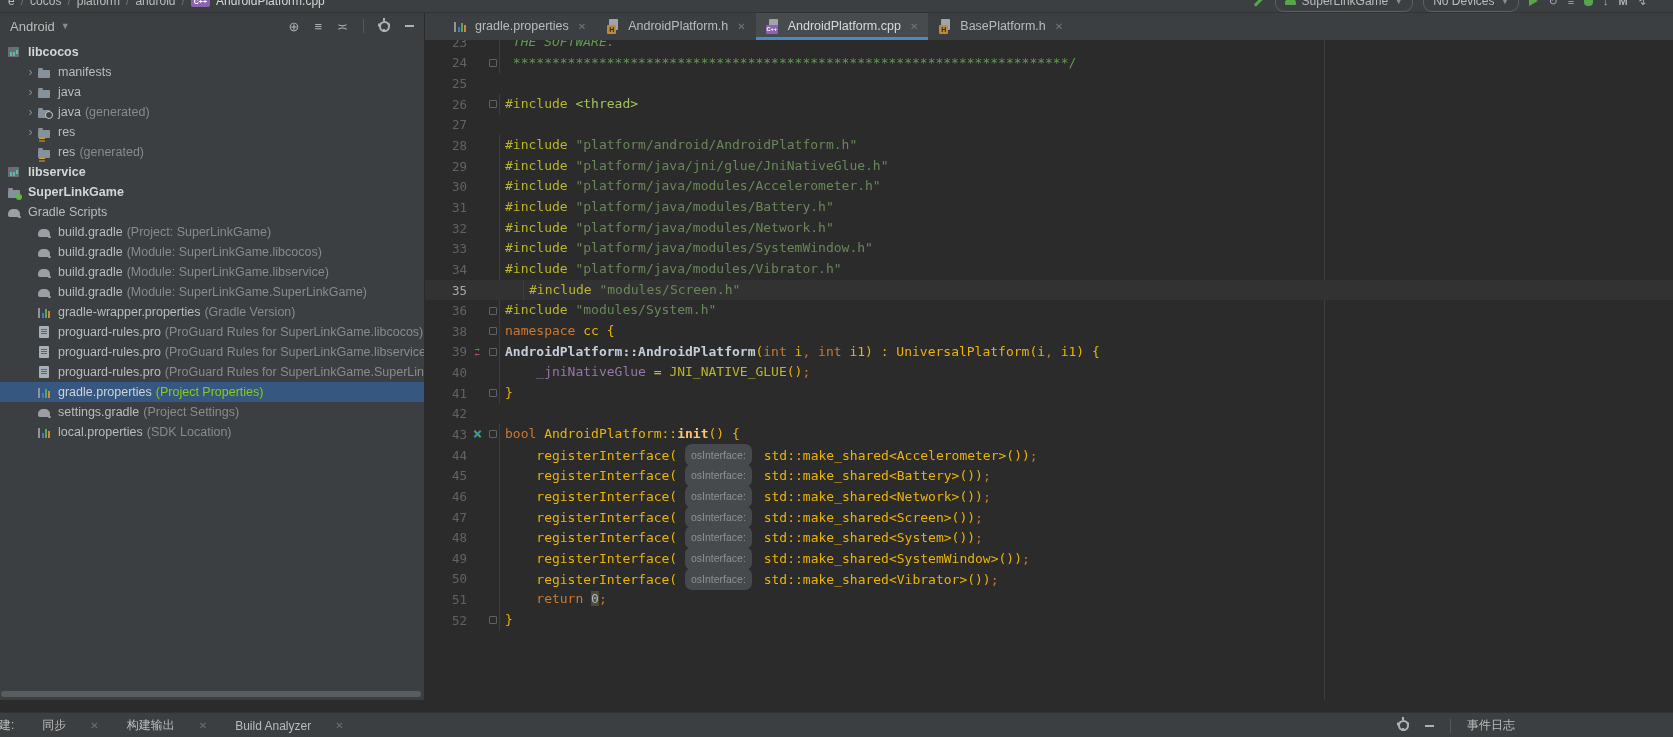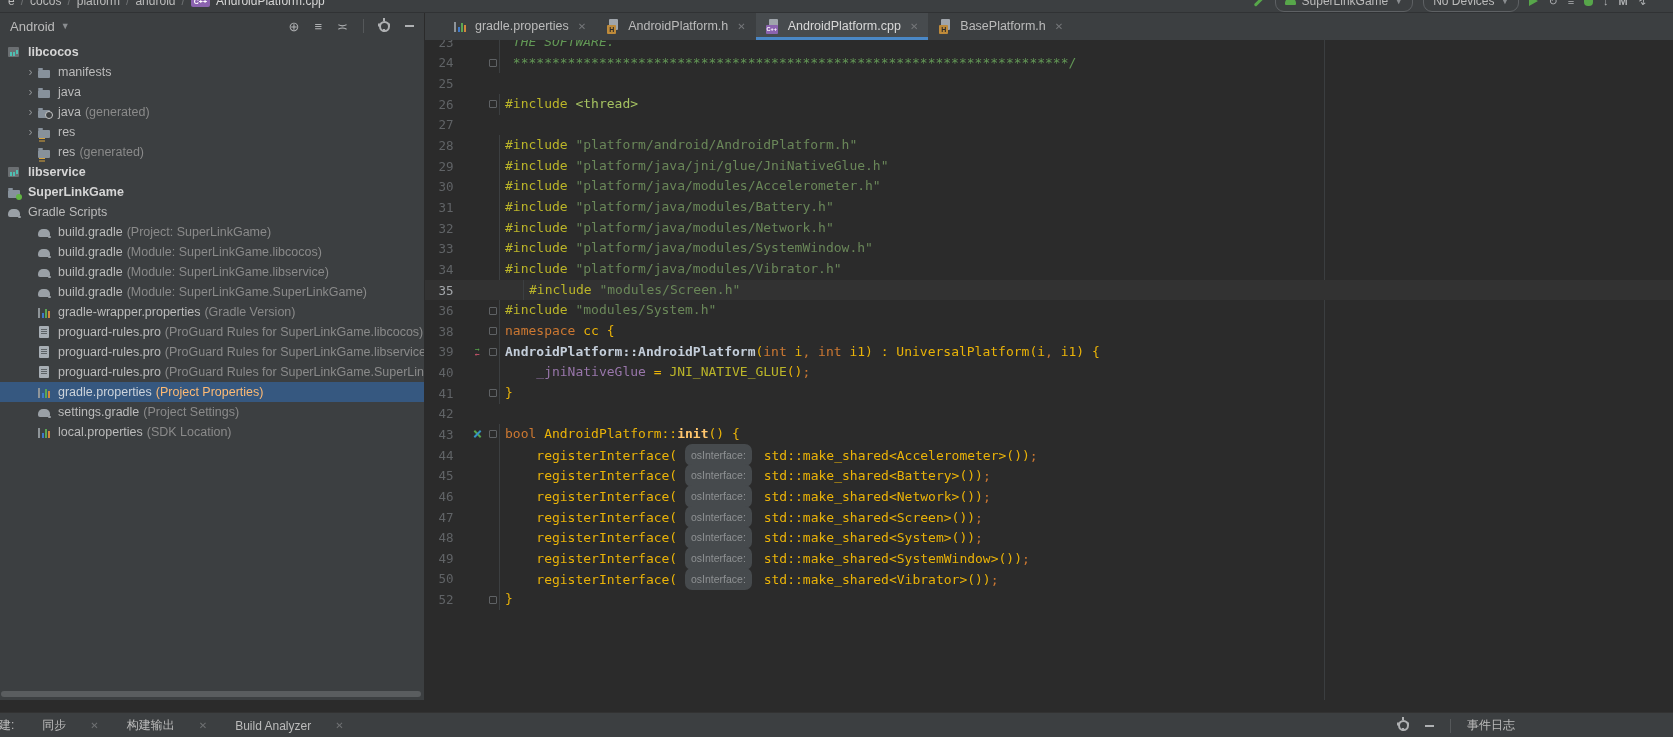--- a/index.html
+++ b/index.html
@@ -39,21 +39,21 @@
   .gear::before{content:"";position:absolute;left:1.5px;top:-5px;width:2px;height:3px;background:#AFB1B3;
         box-shadow:0 11px 0 #AFB1B3,-5px 5.5px 0 #AFB1B3,5px 5.5px 0 #AFB1B3;}
   .minus{width:9px;height:2px;background:#AFB1B3;}
 
   .tree{position:absolute;top:30px;left:0;right:0;}
   .row{height:20px;display:flex;align-items:center;white-space:nowrap;overflow:hidden;
        font-size:12.5px;color:#BBBBBB;padding-left:7px;}
   .row.sel{background:#365880;color:#CBD2DA;}
   .row .lbl-b{font-weight:bold;color:#D5D5D5;}
   .suffix{color:#8A8A8A;margin-left:4px;}
-  .row.sel .suffix{color:#fdba74;}
+  .row.sel .suffix{color:#84cc16;}
   .ind1{padding-left:24px;}
   .chevron{width:13px;flex:none;color:#8A8D90;font-size:12px;text-align:center;}
   .nochev{width:13px;flex:none;}
 
   .ic{width:16px;height:16px;flex:none;margin-right:5px;position:relative;display:inline-block;}
   .ic-module::before{content:"";position:absolute;left:1px;top:3px;width:11px;height:10px;background:#6B6F72;border-radius:1px;}
   .ic-module i{position:absolute;left:3px;bottom:4px;width:2px;height:4px;background:#4FBFB2;
        box-shadow:3px 0 0 #4FBFB2,6px -2px 0 #4FBFB2;}
   .ic-folder::before{content:"";position:absolute;left:1px;top:6px;width:12px;height:8px;background:#87919B;border-radius:1px;}
   .ic-folder::after{content:"";position:absolute;left:1px;top:4px;width:5px;height:2px;background:#87919B;border-radius:1px;}
@@ -87,21 +87,21 @@
   .tab.active{background:#474B4E;color:#D8D8D8;}
   .tab.active::after{content:"";position:absolute;left:0;right:0;bottom:0;height:3px;background:#4A88C7;}
   .tclose{color:#75777A;font-size:10px;margin-left:3px;}
 
   .codearea{flex:1;position:relative;overflow:hidden;
             font-family:"DejaVu Sans Mono","Liberation Mono",monospace;font-size:13px;color:#A9B7C6;}
   .guide{position:absolute;left:899px;top:0;bottom:0;width:1px;background:#3B3E40;}
   .codelines{position:absolute;top:-8px;left:0;right:0;}
   .cl{height:20.65px;display:flex;align-items:center;position:relative;}
   .cl.cur{background:#323232;gap:8px;}
-  .lnum{width:42px;text-align:center;color:#606366;font-size:12.5px;flex:none;padding-right:2px;}
+  .lnum{width:42px;text-align:right;color:#606366;font-size:12.5px;flex:none;padding-right:2px;}
   .cl.cur .lnum{color:#A4A7AB;}
   .gicon{width:17px;flex:none;display:flex;align-items:center;justify-content:center;}
   .fold{width:13px;flex:none;display:flex;align-items:center;justify-content:center;}
   .foldbox{width:6px;height:6px;border:1px solid #5F6265;border-radius:1px;}
   .ltext{white-space:pre;border-left:1px solid #3C3F41;padding-left:5px;line-height:20.65px;}
   .xicon{position:relative;width:9px;height:9px;}
   .xicon::before{content:"";position:absolute;left:0;top:3.5px;width:9px;height:2px;background:#57A64A;transform:rotate(45deg);}
   .xicon::after{content:"";position:absolute;left:0;top:3.5px;width:9px;height:2px;background:#3592C4;transform:rotate(-45deg);}
   .recur{display:flex;flex-direction:column;font-size:8px;line-height:5px;font-family:"DejaVu Sans Mono",monospace;}
   .recur .r1{color:#57A64A;}
@@ -538,20 +538,26 @@
               <span class="fold"></span>
               <span class="ltext"><span class="tk-d">    registerInterface( </span><span class="hint">osInterface:</span><span class="tk-d"> std::make_shared&lt;SystemWindow&gt;())</span><span class="tk-o">;</span></span>
             </div>
             <div class="cl">
               <span class="lnum">50</span>
               <span class="gicon"></span>
               <span class="fold"></span>
               <span class="ltext"><span class="tk-d">    registerInterface( </span><span class="hint">osInterface:</span><span class="tk-d"> std::make_shared&lt;Vibrator&gt;())</span><span class="tk-o">;</span></span>
             </div>
             <div class="cl">
+              <span class="lnum">51</span>
+              <span class="gicon"></span>
+              <span class="fold"></span>
+              <span class="ltext"><span class="tk-d">    </span><span class="tk-k">return</span><span class="tk-d"> </span><span class="tk-n0">0</span><span class="tk-o">;</span></span>
+            </div>
+            <div class="cl">
               <span class="lnum">52</span>
               <span class="gicon"></span>
               <span class="fold">
                 <span class="foldbox"></span>
               </span>
               <span class="ltext"><span class="tk-d">}</span></span>
             </div>
           </div>
       </div>
     </div>

